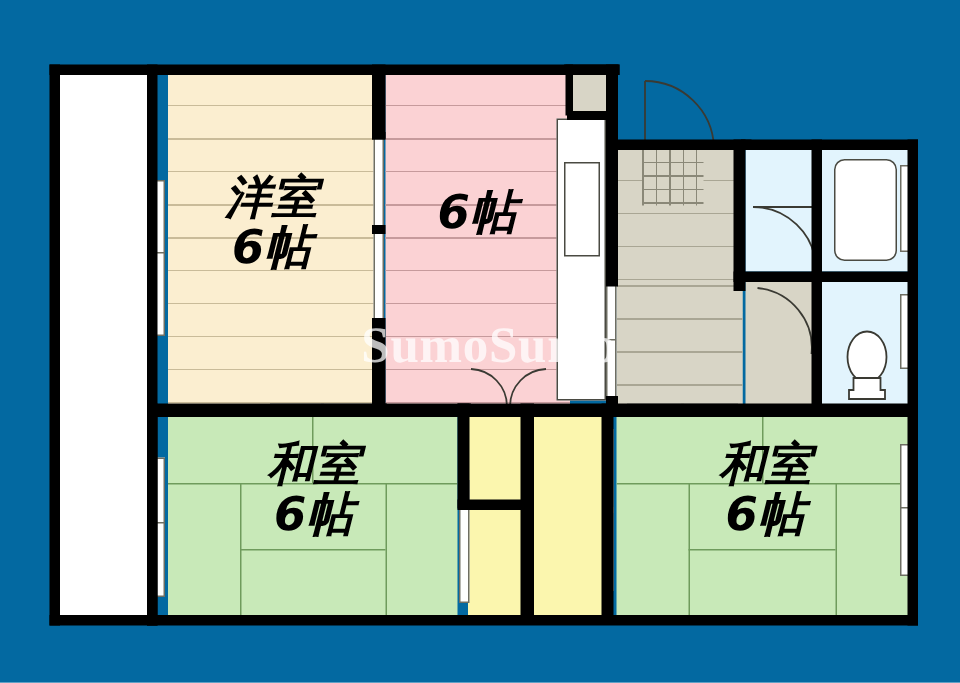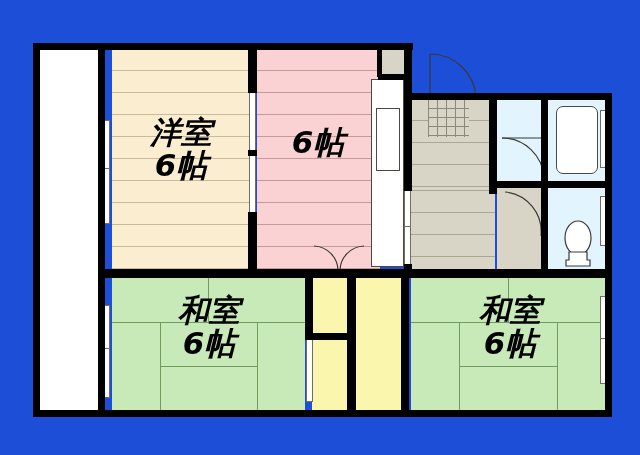--- a/index.html
+++ b/index.html
@@ -11,21 +11,21 @@
   body {
     width: 640px;
     height: 455px;
     font-family: "Liberation Serif", serif;
     overflow: hidden;
   }
   #plan {
     position: relative;
     width: 640px;
     height: 455px;
-    background: #1d4ed8;
+    background: #0369a1;
   }
   
   .abs { position: absolute; box-sizing: border-box; }
   .room { position: absolute; box-sizing: border-box; overflow: hidden; }
   .wall { position: absolute; background: #000000; }
 
   
   .stripes-beige {
     background-color: #fbeed0;
     background-image: repeating-linear-gradient(
@@ -265,14 +265,15 @@
   <div class="label" style="left:154px; top:294px; width:110px;">
     <span class="l1">和室</span>
     <span class="l2">6帖</span>
   </div>
 
   <div class="label" style="left:455px; top:294px; width:110px;">
     <span class="l1">和室</span>
     <span class="l2">6帖</span>
   </div>
 
+  <div id="watermark">SumoSumo</div>
 
 </div>
 
 </body></html>

